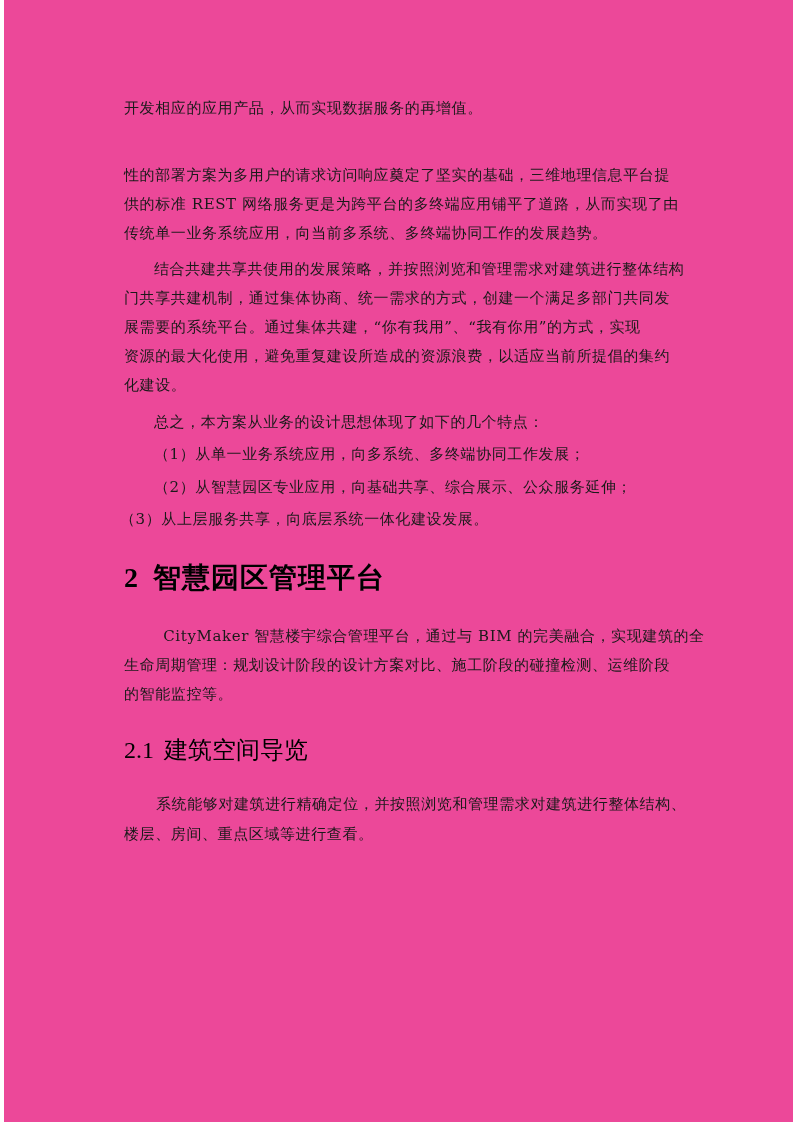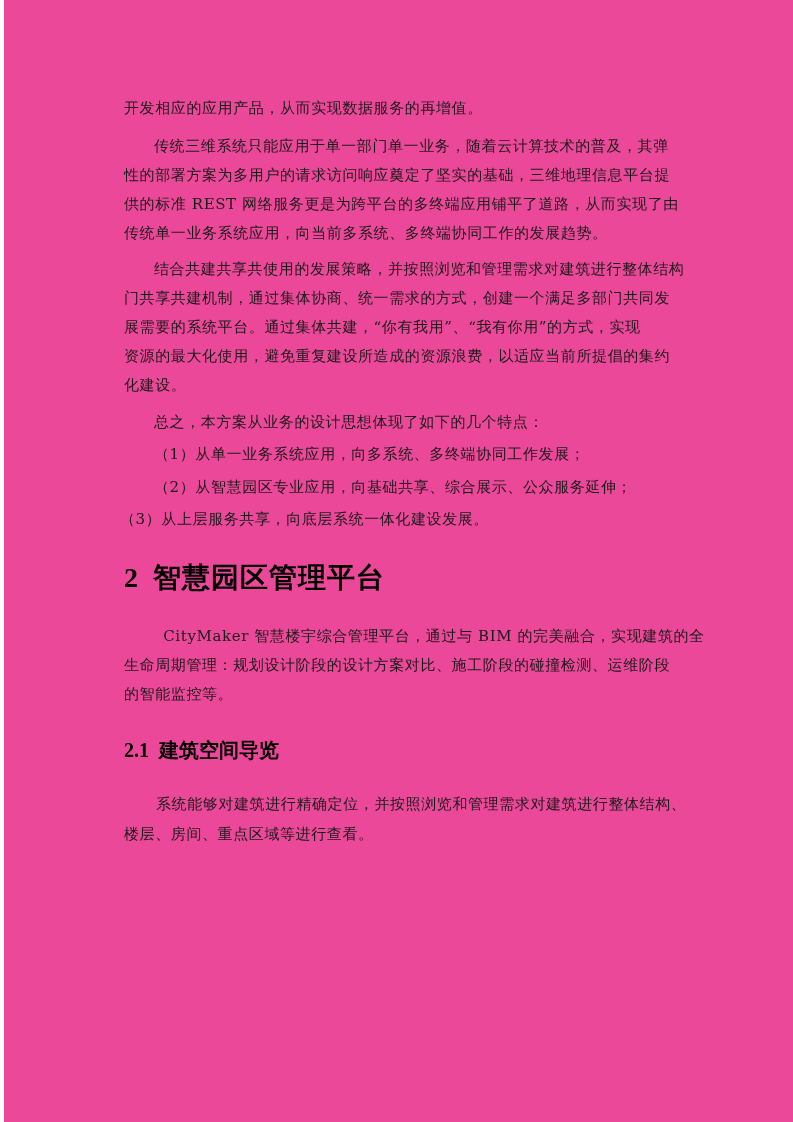--- a/index.html
+++ b/index.html
@@ -17,32 +17,31 @@
     .h1 {
       position: absolute; left: 120px; top: 558px;
       font-family: "DejaVu Sans", "Liberation Sans", sans-serif;
       font-weight: bold; font-size: 28px; line-height: 40px; color: #000;
       letter-spacing: 1px;
     }
     .h1 .num { margin-right: 14px; font-family: "Liberation Serif", "DejaVu Serif", serif; }
     .h2 {
       position: absolute; left: 120px; top: 735px;
       font-family: "DejaVu Sans", "Liberation Sans", sans-serif;
-      font-weight: bold; font-size: 20px; line-height: 30px; color: #000;
+      font-weight: normal; font-size: 24px; line-height: 30px; color: #000;
     }
     .h2 .num { margin-right: 10px; font-family: "Liberation Serif", "DejaVu Serif", serif; }
   </style>
 </head>
 <body>
 
 <div class="page">
 
   <div class="line" style="top:98px;">开发相应的应用产品，从而实现数据服务的再增值。</div>
 
-  <div class="line" style="top:136px; left:150px;">传统三维系统只能应用于单一部门单一业务，随着云计算技术的普及，其弹</div>
   <div class="line" style="top:165px;">性的部署方案为多用户的请求访问响应奠定了坚实的基础，三维地理信息平台提</div>
   <div class="line" style="top:194px;">供的标准 REST 网络服务更是为跨平台的多终端应用铺平了道路，从而实现了由</div>
   <div class="line" style="top:223px;">传统单一业务系统应用，向当前多系统、多终端协同工作的发展趋势。</div>
 
   <div class="line" style="top:259px; left:150px;">结合共建共享共使用的发展策略，并按照浏览和管理需求对建筑进行整体结构</div>
   <div class="line" style="top:288px;">门共享共建机制，通过集体协商、统一需求的方式，创建一个满足多部门共同发</div>
   <div class="line" style="top:317px;">展需要的系统平台。通过集体共建，“你有我用”、“我有你用”的方式，实现</div>
   <div class="line" style="top:346px;">资源的最大化使用，避免重复建设所造成的资源浪费，以适应当前所提倡的集约</div>
   <div class="line" style="top:375px;">化建设。</div>
 

